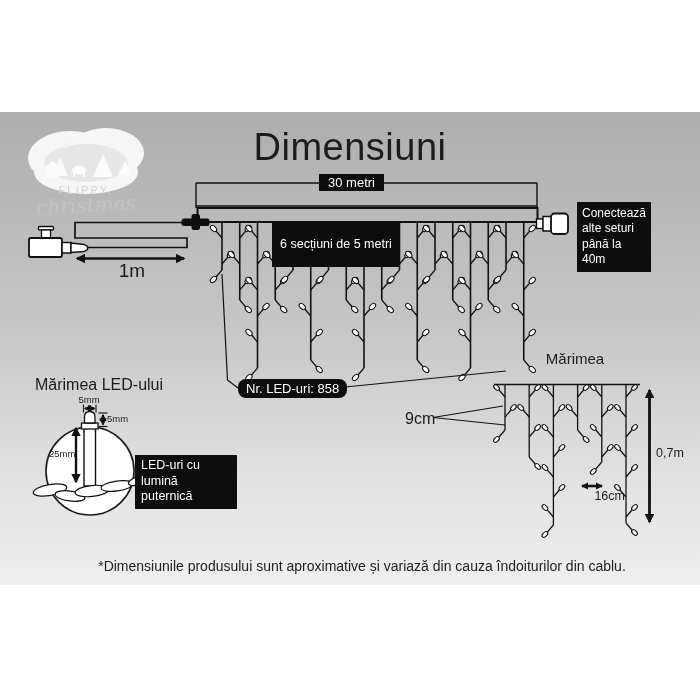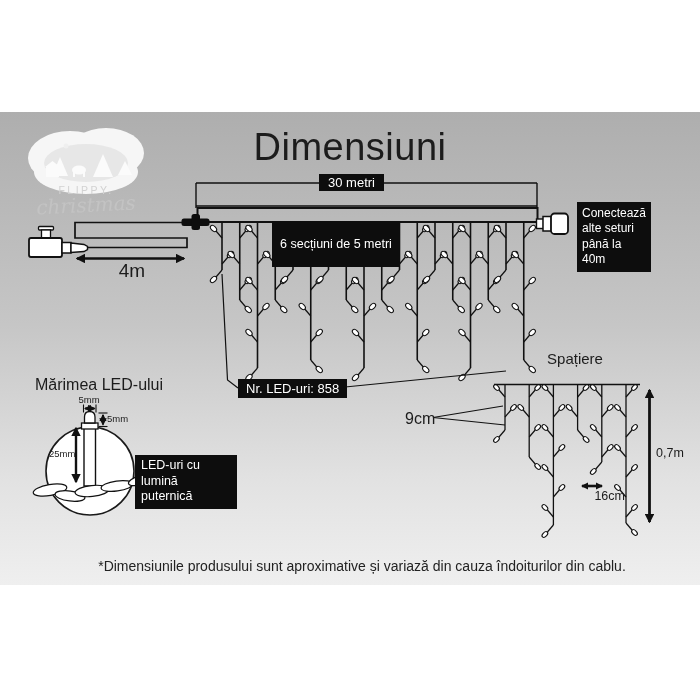--- a/index.html
+++ b/index.html
@@ -7,21 +7,21 @@
   #stage{position:relative;width:700px;height:520px;}
   #grayband{position:absolute;left:0;top:112px;width:700px;height:473px;
     background:linear-gradient(180deg,#aeaeae 0%,#c6c6c6 45%,#e2e2e2 78%,#efefef 100%);}
   svg#diagram{position:absolute;left:0;top:0;z-index:2;}
   .lbl{position:absolute;z-index:3;color:#1c1c1c;}
   .blackbox{position:absolute;z-index:4;background:#0d0d0d;color:#ffffff;}
   #title{left:150px;top:126px;width:400px;text-align:center;font-size:38px;letter-spacing:0.5px;}
   #box30{left:319px;top:174px;padding:1px 9px;font-size:13px;}
   #box6{left:272px;top:197px;padding:16px 8px;font-size:12.5px;margin-top:24px;}
   #boxconn{left:577px;top:202px;width:64px;padding:4px 5px 5px 5px;font-size:12px;line-height:1.28;}
-  #boxnr{left:238px;top:379px;padding:2px 8px;font-size:13px;}
+  #boxnr{left:238px;top:379px;padding:2px 8px;font-size:13px;border-radius:8px;}
   #boxled{left:135px;top:455px;width:90px;padding:3px 6px 4px 6px;font-size:12.5px;line-height:1.25;}
   #lbl5m{left:106px;top:260px;width:52px;text-align:center;font-size:19px;}
   #lblspatiere{left:530px;top:350px;width:90px;text-align:center;font-size:15px;}
   #lbl9cm{left:405px;top:410px;font-size:16px;}
   #lbl07m{left:656px;top:446px;font-size:12.5px;}
   #lbl16cm{left:577px;top:489px;width:48px;text-align:right;font-size:12.5px;}
   #lblmarimea{left:35px;top:376px;font-size:16px;}
   .mm{font-size:9.5px;}
   #lbl5mmtop{left:77px;top:394px;width:24px;text-align:center;}
   #lbl5mmright{left:107px;top:413px;}
@@ -424,22 +424,22 @@
       </g>
     </g>
   </svg>
 
   <div class="lbl" id="title">Dimensiuni</div>
   <div class="blackbox" id="box30">30 metri</div>
   <div class="blackbox" id="box6">6 secțiuni de 5 metri</div>
   <div class="blackbox" id="boxconn">Conectează alte seturi până la 40m</div>
   <div class="blackbox" id="boxnr">Nr. LED-uri: 858</div>
   <div class="blackbox" id="boxled">LED-uri cu lumină puternică</div>
-  <div class="lbl" id="lbl5m">4m</div>
-  <div class="lbl" id="lblspatiere">Spațiere</div>
+  <div class="lbl" id="lbl5m">1m</div>
+  <div class="lbl" id="lblspatiere">Mărimea</div>
   <div class="lbl" id="lbl9cm">9cm</div>
   <div class="lbl" id="lbl07m">0,7m</div>
   <div class="lbl" id="lbl16cm">16cm</div>
   <div class="lbl" id="lblmarimea">Mărimea LED-ului</div>
   <div class="lbl mm" id="lbl5mmtop">5mm</div>
   <div class="lbl mm" id="lbl5mmright">5mm</div>
   <div class="lbl mm" id="lbl25mm">25mm</div>
   <div class="lbl" id="disclaimer">*Dimensiunile produsului sunt aproximative și variază din cauza îndoiturilor din cablu.</div>
   <div class="lbl" id="logoflippy">FLIPPY.</div>
   <div class="lbl" id="logochristmas">christmas</div>

